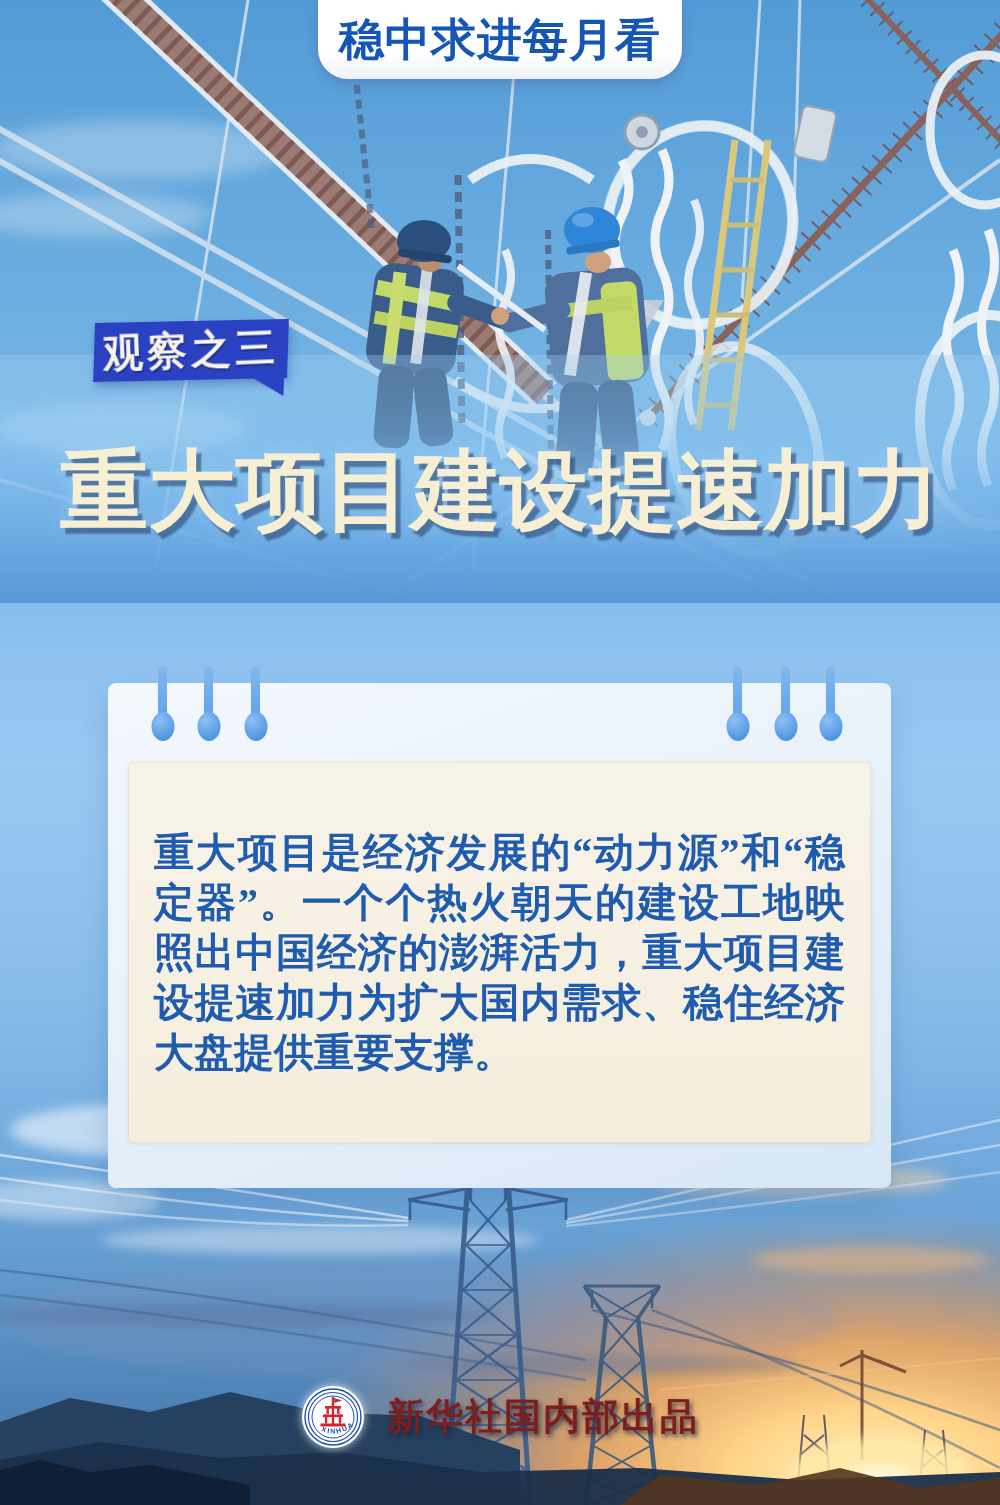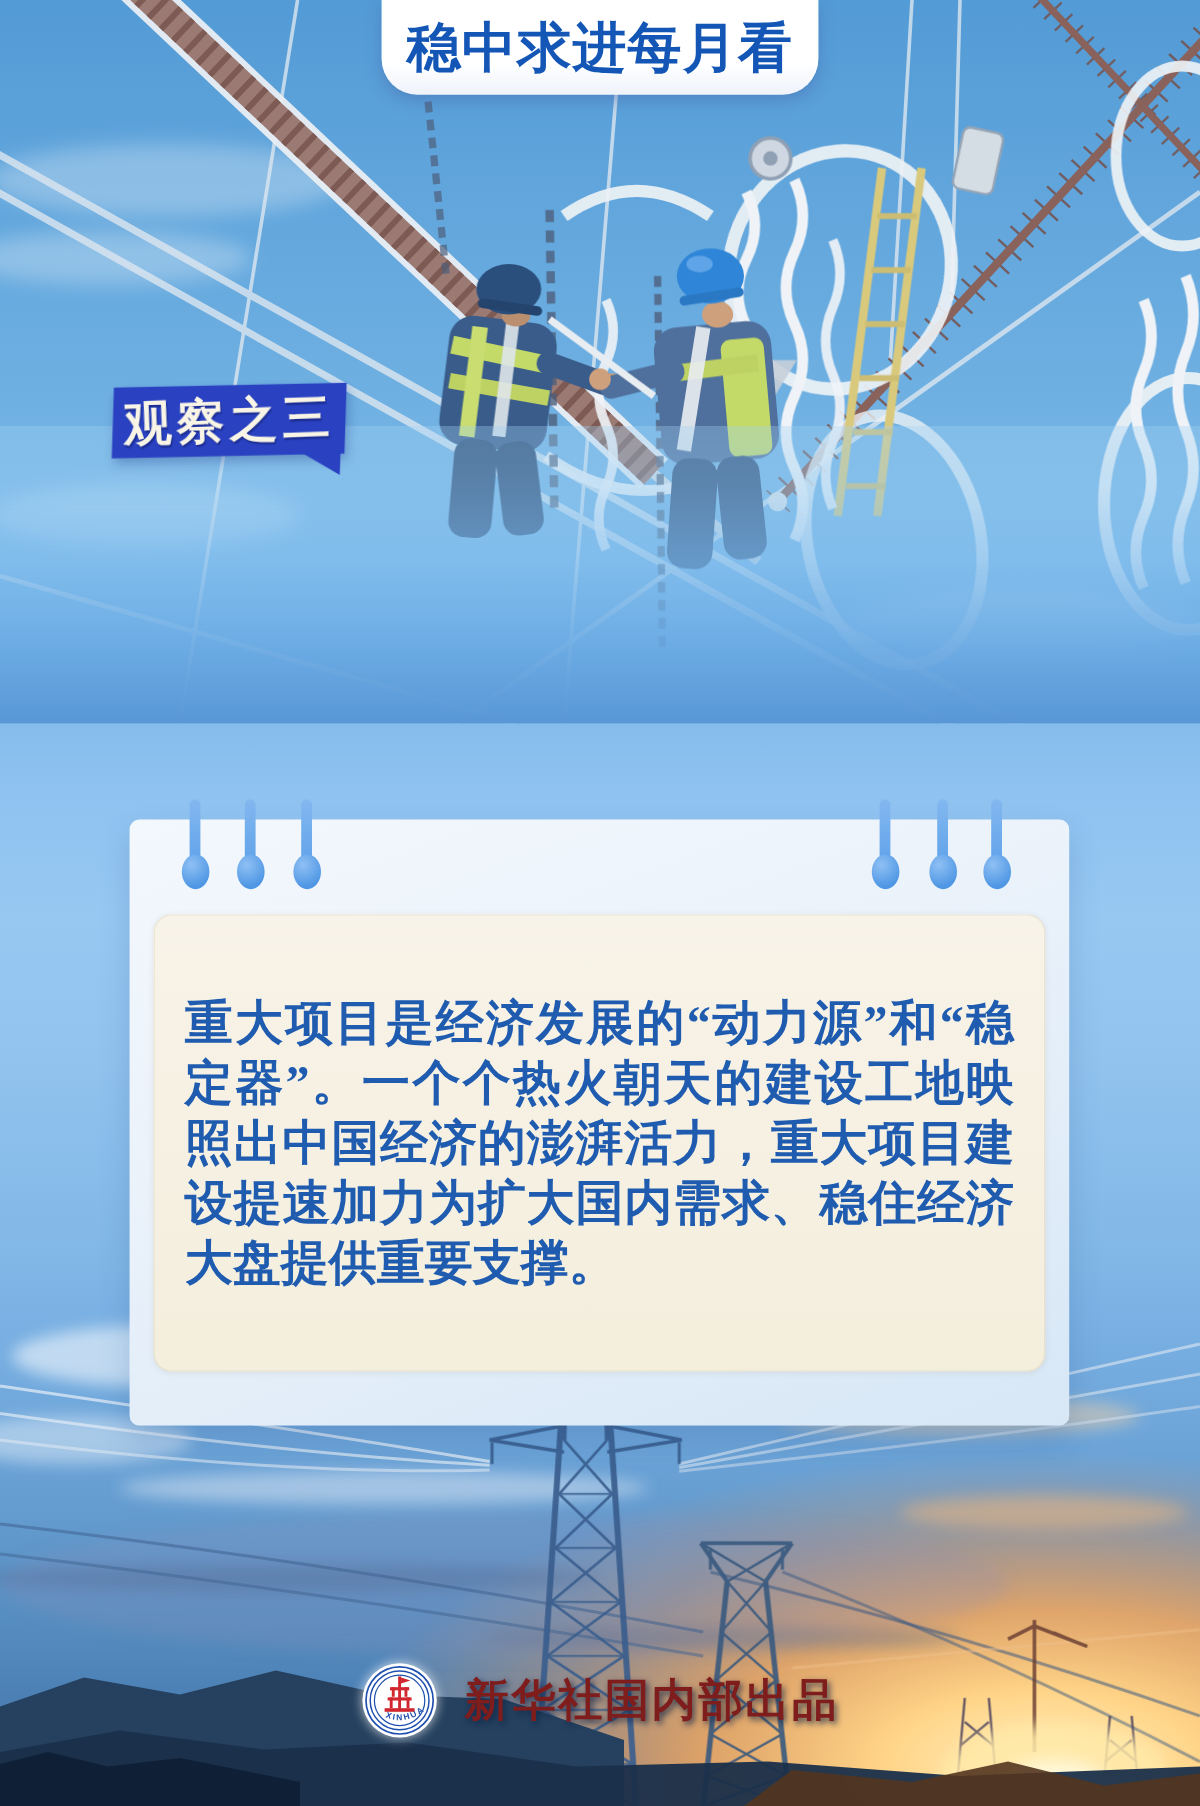--- a/index.html
+++ b/index.html
@@ -66,21 +66,21 @@
   .pin{position:absolute;width:9px;height:62px;top:-17px;border-radius:5px;
     background:linear-gradient(180deg,#83b8f0,#5b9fe8);}
   .pin::after{
     content:"";position:absolute;left:50%;transform:translateX(-50%);top:46px;
     width:23px;height:29px;border-radius:50%;
     background:radial-gradient(circle at 35% 30%,#8fc0f4,#4f97e4 72%);
   }
   .pin.p1{left:50px;}  .pin.p2{left:96px;}  .pin.p3{left:143px;}
   .pin.p4{left:625px;} .pin.p5{left:673px;} .pin.p6{left:718px;}
   .inner-card{
-    position:absolute;left:20px;top:79px;right:20px;bottom:45px;border-radius:15px;
+    position:absolute;left:20px;top:79px;right:20px;bottom:45px;border-radius:5px;
     background:linear-gradient(180deg,#f8f3e8 0%,#f4eedd 100%);
     box-shadow:inset 0 0 0 1px rgba(205,190,155,.28),0 1px 4px rgba(150,140,110,.15);
     display:flex;align-items:center;
   }
   .inner-card p{
     margin:0;padding:0 26px;width:100%;box-sizing:border-box;
     font-family:"Liberation Serif","DejaVu Serif",serif;font-weight:bold;
     font-size:40px;line-height:50px;color:#1f5cb0;
     text-align:justify;text-justify:inter-ideograph;
   }
@@ -366,20 +366,21 @@
 
   <div class="top-banner">
     <span>稳中求进每月看</span>
   </div>
 
   <div class="badge">
     <span>观察之三</span>
     <div class="badge-tail"></div>
   </div>
 
+  <h1 class="main-title">重大项目建设提速加力</h1>
 
   <div class="note-card">
     <div class="pin p1"></div>
     <div class="pin p2"></div>
     <div class="pin p3"></div>
     <div class="pin p4"></div>
     <div class="pin p5"></div>
     <div class="pin p6"></div>
     <div class="inner-card">
       <p>重大项目是经济发展的“动力源”和“稳定器”。一个个热火朝天的建设工地映照出中国经济的澎湃活力，重大项目建设提速加力为扩大国内需求、稳住经济大盘提供重要支撑。</p>

